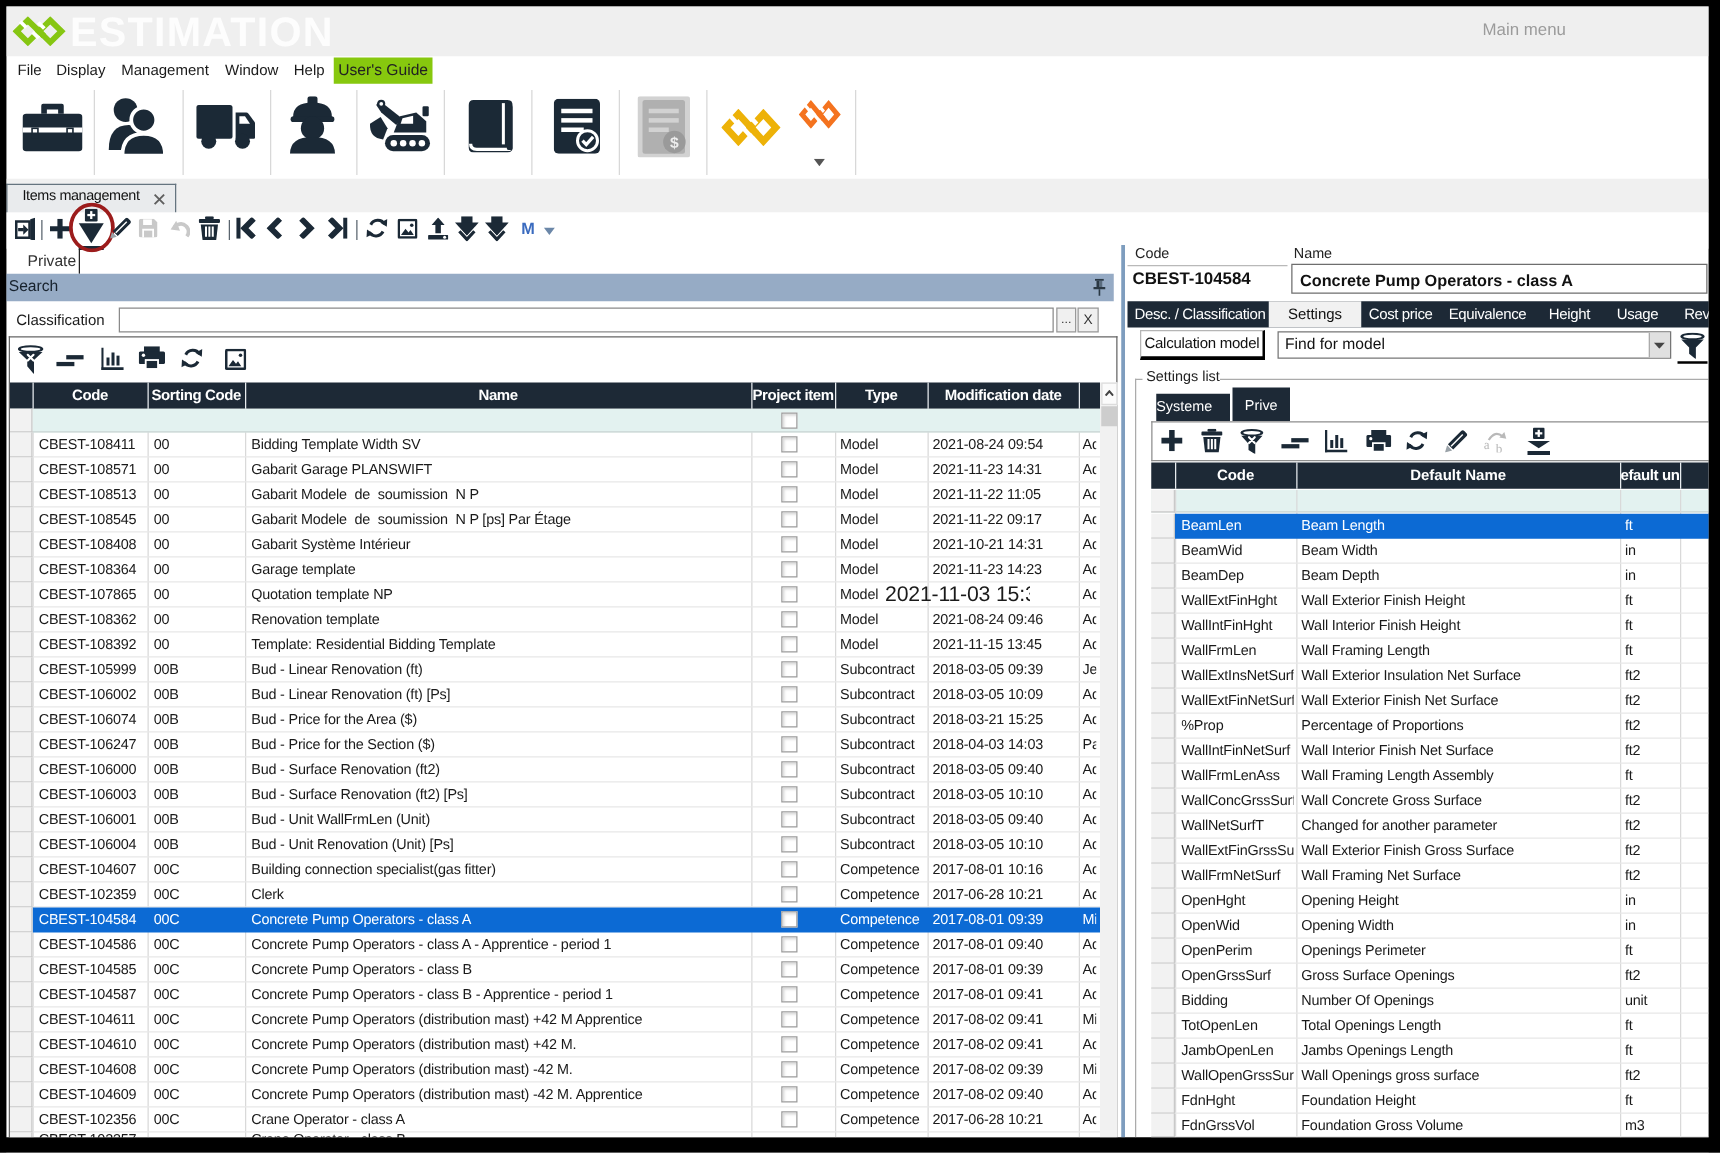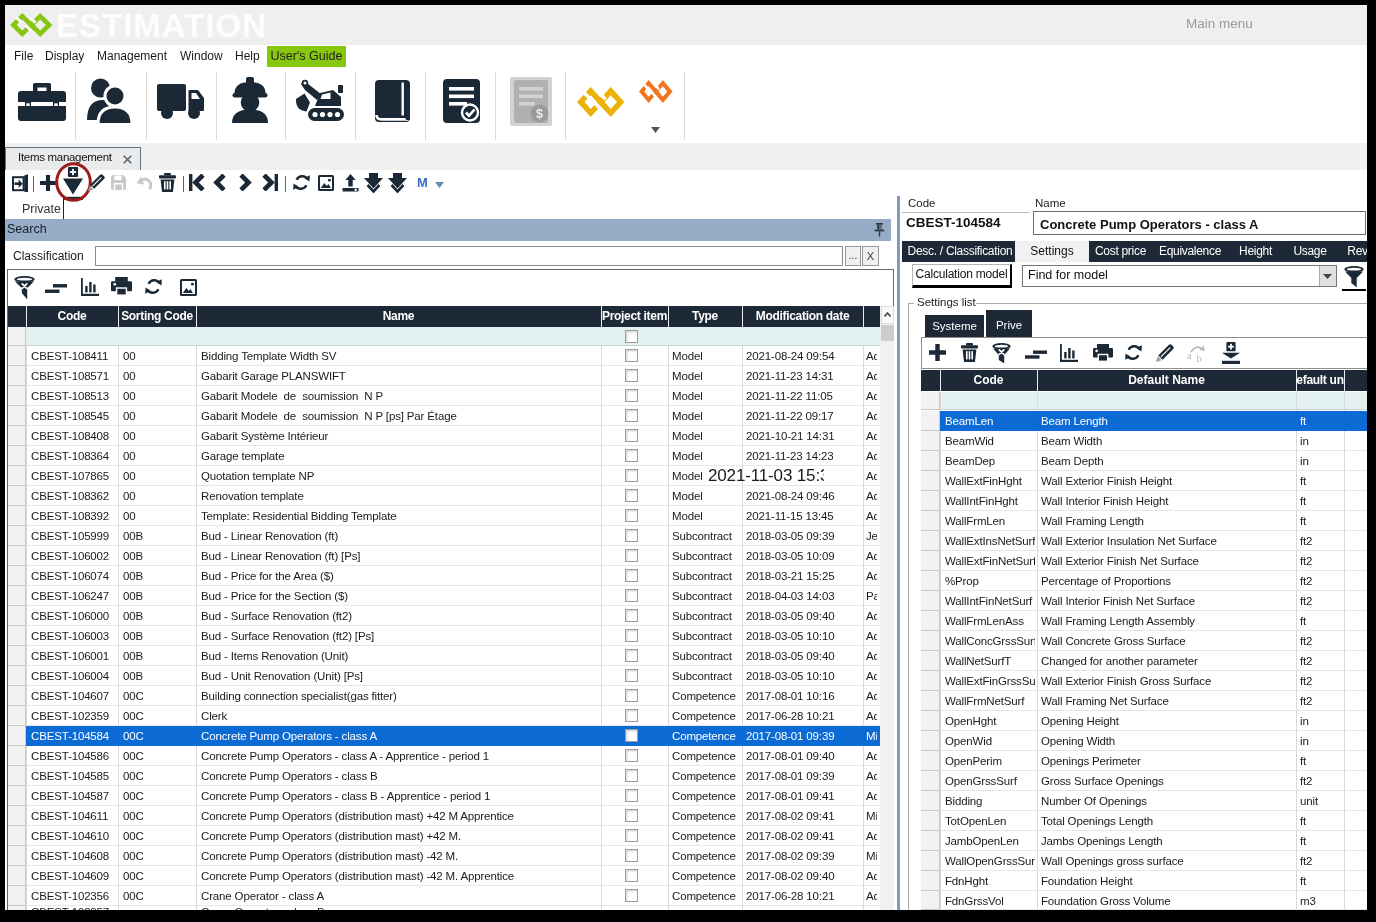--- a/index.html
+++ b/index.html
@@ -438,21 +438,21 @@
 <div class="ab" style="left:123px;top:626px;width:73px;height:20px;font-size:11.5px;letter-spacing:-0.15px;color:#1a1a1a;line-height:20px;white-space:pre;overflow:hidden">00B</div>
 <div class="ab" style="left:201px;top:626px;width:400px;height:20px;font-size:11.5px;letter-spacing:-0.15px;color:#1a1a1a;line-height:20px;white-space:pre;overflow:hidden">Bud - Surface Renovation (ft2) [Ps]</div>
 <div class="ab" style="left:625px;top:629px;width:13px;height:13px;background:#fff;border:1px solid #9b9b9b;box-shadow:inset 1.5px 1.5px 2px #d9d9d9"></div>
 <div class="ab" style="left:672px;top:626px;width:69px;height:20px;font-size:11.5px;letter-spacing:-0.15px;color:#1a1a1a;line-height:20px;white-space:pre;overflow:hidden">Subcontract</div>
 <div class="ab" style="left:746px;top:626px;width:116px;height:20px;font-size:11.5px;letter-spacing:-0.15px;color:#1a1a1a;line-height:20px;white-space:pre;overflow:hidden">2018-03-05 10:10</div>
 <div class="ab" style="left:866px;top:626px;width:11px;height:20px;font-size:11.5px;letter-spacing:-0.15px;color:#1a1a1a;line-height:20px;white-space:pre;overflow:hidden">Ad</div>
 <div class="ab" style="left:26px;top:665px;width:854px;height:1px;background:#e7e7e7"></div>
 <div class="ab" style="left:8px;top:646px;width:18px;height:20px;background:#f2f2f2;border-right:1px solid #c9c9c9;border-bottom:1px solid #c9c9c9"></div>
 <div class="ab" style="left:31px;top:646px;width:87px;height:20px;font-size:11.5px;letter-spacing:-0.15px;color:#1a1a1a;line-height:20px;white-space:pre;overflow:hidden">CBEST-106001</div>
 <div class="ab" style="left:123px;top:646px;width:73px;height:20px;font-size:11.5px;letter-spacing:-0.15px;color:#1a1a1a;line-height:20px;white-space:pre;overflow:hidden">00B</div>
-<div class="ab" style="left:201px;top:646px;width:400px;height:20px;font-size:11.5px;letter-spacing:-0.15px;color:#1a1a1a;line-height:20px;white-space:pre;overflow:hidden">Bud - Items Renovation (Unit)</div>
+<div class="ab" style="left:201px;top:646px;width:400px;height:20px;font-size:11.5px;letter-spacing:-0.15px;color:#1a1a1a;line-height:20px;white-space:pre;overflow:hidden">Bud - Unit WallFrmLen (Unit)</div>
 <div class="ab" style="left:625px;top:649px;width:13px;height:13px;background:#fff;border:1px solid #9b9b9b;box-shadow:inset 1.5px 1.5px 2px #d9d9d9"></div>
 <div class="ab" style="left:672px;top:646px;width:69px;height:20px;font-size:11.5px;letter-spacing:-0.15px;color:#1a1a1a;line-height:20px;white-space:pre;overflow:hidden">Subcontract</div>
 <div class="ab" style="left:746px;top:646px;width:116px;height:20px;font-size:11.5px;letter-spacing:-0.15px;color:#1a1a1a;line-height:20px;white-space:pre;overflow:hidden">2018-03-05 09:40</div>
 <div class="ab" style="left:866px;top:646px;width:11px;height:20px;font-size:11.5px;letter-spacing:-0.15px;color:#1a1a1a;line-height:20px;white-space:pre;overflow:hidden">Ad</div>
 <div class="ab" style="left:26px;top:685px;width:854px;height:1px;background:#e7e7e7"></div>
 <div class="ab" style="left:8px;top:666px;width:18px;height:20px;background:#f2f2f2;border-right:1px solid #c9c9c9;border-bottom:1px solid #c9c9c9"></div>
 <div class="ab" style="left:31px;top:666px;width:87px;height:20px;font-size:11.5px;letter-spacing:-0.15px;color:#1a1a1a;line-height:20px;white-space:pre;overflow:hidden">CBEST-106004</div>
 <div class="ab" style="left:123px;top:666px;width:73px;height:20px;font-size:11.5px;letter-spacing:-0.15px;color:#1a1a1a;line-height:20px;white-space:pre;overflow:hidden">00B</div>
 <div class="ab" style="left:201px;top:666px;width:400px;height:20px;font-size:11.5px;letter-spacing:-0.15px;color:#1a1a1a;line-height:20px;white-space:pre;overflow:hidden">Bud - Unit Renovation (Unit) [Ps]</div>
 <div class="ab" style="left:625px;top:669px;width:13px;height:13px;background:#fff;border:1px solid #9b9b9b;box-shadow:inset 1.5px 1.5px 2px #d9d9d9"></div>
@@ -591,21 +591,21 @@
   </svg>
 <svg class="ab" style="left:1344px;top:266px" width="20" height="21" viewBox="0 0 20 21">
     <ellipse cx="10.0" cy="3.2" rx="9.7" ry="3.1" fill="#1b2936"></ellipse>
     <ellipse cx="10.0" cy="3.2" rx="7.4" ry="1.4" fill="#fff"></ellipse>
     <path fill="#1b2936" d="M1 5.5 L7.3 12 v5 l5.4 4.4 V12 L19 5.5 Z"></path>
   </svg>
 <div class="ab" style="left:1342px;top:289px;width:24px;height:2px;background:#000"></div>
 <div class="ab" style="left:908px;top:303px;width:459px;height:607px;border:1px solid #ababab;border-right:none;border-bottom:none"></div>
 <div class="ab" style="left:914px;top:296px;width:62px;height:12px;background:#fff"></div>
 <div class="ab" style="left:917px;top:296px;font-size:11.5px;color:#222;font-weight:400;white-space:pre;">Settings list</div>
-<div class="ab" style="left:925px;top:315px;width:59px;height:22px;background:#1d2936;color:#fff;font-size:11.5px;text-align:center;line-height:22px">Systeme</div>
+<div class="ab" style="left:925px;top:315px;width:59px;height:22px;background:#1d2936;color:#fff;font-size:11.5px;line-height:22px">Systeme</div>
 <div class="ab" style="left:986px;top:310px;width:46px;height:27px;background:#1d2936;color:#fff;font-size:11.5px;text-align:center;line-height:31px">Prive</div>
 <div class="ab" style="left:921px;top:337px;width:446px;height:32px;background:#fff;border:1px solid #8d8d8d;border-right:none"></div>
 <svg class="ab" style="left:929px;top:344px" width="17" height="17" viewBox="0 0 17 17">
     <path fill="#1b2936" d="M6.29 0 h4.42 v6.29 H17 v4.42 h-6.29 V17 h-4.42 V10.71 H0 v-4.42 h6.29 Z"></path>
   </svg>
 <svg class="ab" style="left:961px;top:343px" width="17" height="19" viewBox="0 0 17 19">
     <rect x="5" y="0" width="7" height="2.4" rx="1" fill="#1b2936"></rect>
     <rect x="0" y="2.2" width="17" height="3.2" rx="1" fill="#1b2936"></rect>
     <path fill="#1b2936" d="M1.6 6.6 h13.8 l-1.4 12.200000000000001 q-0.1 0.2-0.4 0.2 H3.4 q-0.3 0-0.4-0.2 Z"></path>
     <rect x="5" y="8.2" width="1.6" height="8.2" fill="#fff"></rect>

